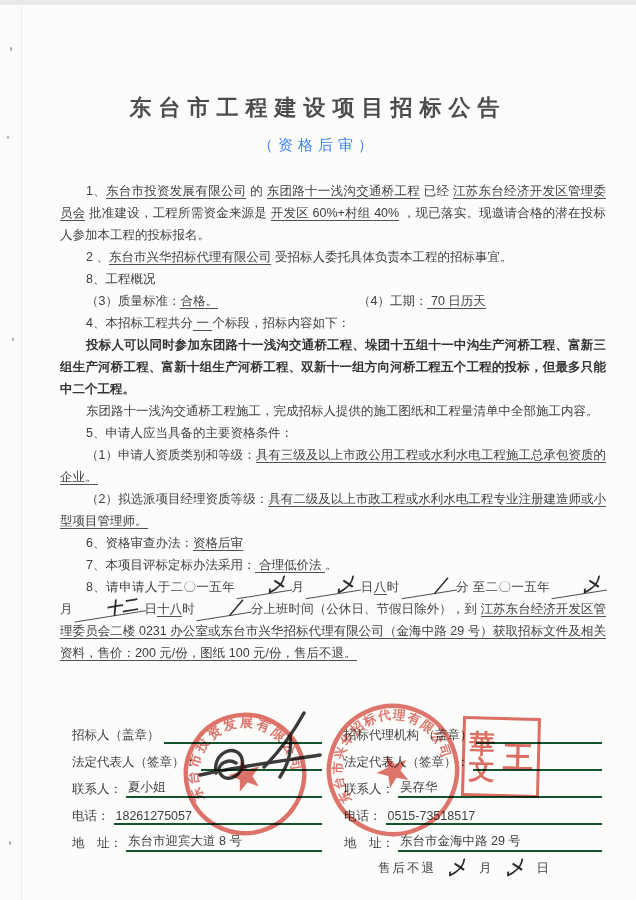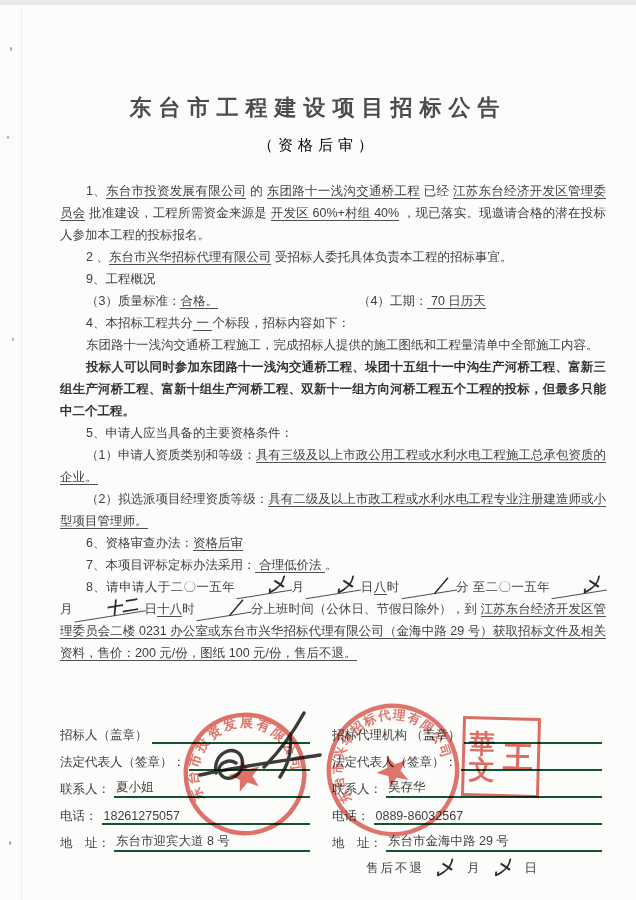--- a/index.html
+++ b/index.html
@@ -11,21 +11,21 @@
   }
   .edge-shadow{position:absolute;left:21px;top:0;bottom:0;width:1px;background:rgba(0,0,0,.06);}
   .speck{position:absolute;background:#4a4a4a;opacity:.45;border-radius:1px;}
 
   .title{
     margin:88px 30px 0; text-align:center;
     font-size:22px; font-weight:700; letter-spacing:7px; color:#4c4c4c;
   }
   .subtitle{
     margin-top:13px; text-align:center;
-    font-size:15px; letter-spacing:5px; color:#000000;
+    font-size:15px; letter-spacing:5px; color:#3b82f6;
   }
 
   .body-text{
     margin:25px 30px 0 60px; width:546px;
     font-size:12.5px; line-height:22px; text-align:justify;
   }
   .body-text p{margin:0;}
   .ind{text-indent:26px;}
   .u{border-bottom:1px solid #4f4f4f;}
   .b{font-weight:700;color:#333;}
@@ -33,21 +33,21 @@
     display:inline-block; font-style:italic; font-weight:700;
     font-size:16px; line-height:14px; color:#2b2b2b; padding:0 7px;
     transform:rotate(-9deg) translateY(1px);
     font-family:"DejaVu Serif",serif;
   }
   .row{display:flex;padding-left:26px;}
   .cell{white-space:nowrap;}
   .c1{width:272px;}
 
   .footer{
-    position:absolute; left:60px; right:34px; top:712px;
+    position:absolute; left:72px; right:34px; top:712px;
     display:flex; gap:22px; font-size:12.5px;
   }
   .fcol-left{width:250px;}
   .fcol-right{flex:1;}
   .frow{display:flex;align-items:flex-end;height:27px;}
   .flabel{white-space:nowrap;}
   .fline{flex:1;border-bottom:2px solid #14532d;margin-left:4px;padding:0 2px;white-space:nowrap;}
   .date-line{margin-top:8px;padding-left:34px;letter-spacing:2px;}
 
   .stamp{position:absolute;mix-blend-mode:multiply;}
@@ -73,28 +73,28 @@
   <div class="speck" style="left:7px;top:131px;width:2px;height:3px;"></div>
   <div class="speck" style="left:12px;top:333px;width:2px;height:3px;"></div>
   <div class="speck" style="left:9px;top:836px;width:2px;height:4px;"></div>
 
   <div class="title">东台市工程建设项目招标公告</div>
   <div class="subtitle">（资格后审）</div>
 
   <div class="body-text" id="paragraphs">
       <p class="ind"><span>1、</span><span class="u">东台市投资发展有限公司</span><span> 的 </span><span class="u">东团路十一浅沟交通桥工程</span><span> 已经 </span><span class="u">江苏东台经济开发区管理委员会</span><span> 批准建设，工程所需资金来源是 </span><span class="u">开发区 60%+村组 40%</span><span> ，现已落实。现邀请合格的潜在投标人参加本工程的投标报名。</span></p>
       <p class="ind"><span>2 、</span><span class="u">东台市兴华招标代理有限公司</span><span> 受招标人委托具体负责本工程的招标事宜。</span></p>
-      <p class="ind"><span>9、工程概况</span></p>
+      <p class="ind"><span>8、工程概况</span></p>
       <p class="row">
         <span class="cell c1"><span>（3）质量标准：</span><span class="u">合格。</span></span>
         <span class="cell"><span>（4）工期：</span><span class="u"> 70 日历天</span></span>
       </p>
       <p class="ind"><span>4、本招标工程共分</span><span class="u"> 一 </span><span>个标段，招标内容如下：</span></p>
+      <p class="ind"><span class="b">投标人可以同时参加东团路十一浅沟交通桥工程、垛团十五组十一中沟生产河桥工程、富新三组生产河桥工程、富新十组生产河桥工程、双新十一组方向河桥工程五个工程的投标，但最多只能中二个工程。</span></p>
       <p class="ind"><span>东团路十一浅沟交通桥工程施工，完成招标人提供的施工图纸和工程量清单中全部施工内容。</span></p>
-      <p class="ind"><span class="b">投标人可以同时参加东团路十一浅沟交通桥工程、垛团十五组十一中沟生产河桥工程、富新三组生产河桥工程、富新十组生产河桥工程、双新十一组方向河桥工程五个工程的投标，但最多只能中二个工程。</span></p>
       <p class="ind"><span>5、申请人应当具备的主要资格条件：</span></p>
       <p class="ind"><span>（1）申请人资质类别和等级：</span><span class="u">具有三级及以上市政公用工程或水利水电工程施工总承包资质的企业。</span></p>
       <p class="ind"><span>（2）拟选派项目经理资质等级：</span><span class="u">具有二级及以上市政工程或水利水电工程专业注册建造师或小型项目管理师。</span></p>
       <p class="ind"><span>6、资格审查办法：</span><span class="u">资格后审</span></p>
       <p class="ind"><span>7、本项目评标定标办法采用：</span><span class="u"> 合理低价法 </span><span>。</span></p>
       <p class="ind"><span>8、请申请人于二〇一五年</span><span class="u hw">乄</span><span>月</span><span class="u hw">乄</span><span>日</span><span class="u">八</span><span>时</span><span class="u hw">／</span><span>分 至二〇一五年</span><span class="u hw">乄</span><span>月</span><span class="u hw">十二</span><span>日</span><span class="u">十八</span><span>时</span><span class="u hw">／</span><span>分上班时间（公休日、节假日除外），到 </span><span class="u">江苏东台经济开发区管理委员会二楼 0231 办公室或东台市兴华招标代理有限公司（金海中路 29 号）获取招标文件及相关资料，售价：200 元/份，图纸 100 元/份，售后不退。</span></p>
     </div>
 
   <div class="footer">
     <div class="fcol-left" id="footer-left">
@@ -128,21 +128,21 @@
           <div class="frow">
             <span class="flabel">法定代表人（签章）：</span>
             <span class="fline"></span>
           </div>
           <div class="frow">
             <span class="flabel">联系人：</span>
             <span class="fline">吴存华</span>
           </div>
           <div class="frow">
             <span class="flabel">电话：</span>
-            <span class="fline">0889-86032567</span>
+            <span class="fline">0515-73518517</span>
           </div>
           <div class="frow">
             <span class="flabel">地　址：</span>
             <span class="fline">东台市金海中路 29 号</span>
           </div>
         </div>
       <div class="date-line" id="date-line"><span>售后不退 </span><span class="hw">乄</span><span> 月 </span><span class="hw">乄</span><span> 日</span></div>
     </div>
   </div>
 

